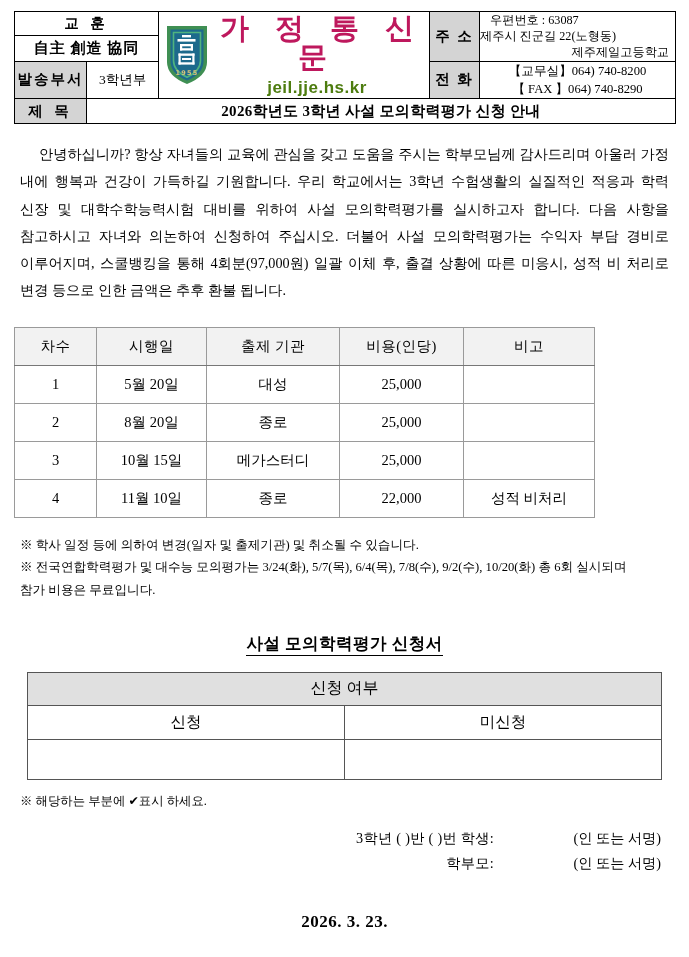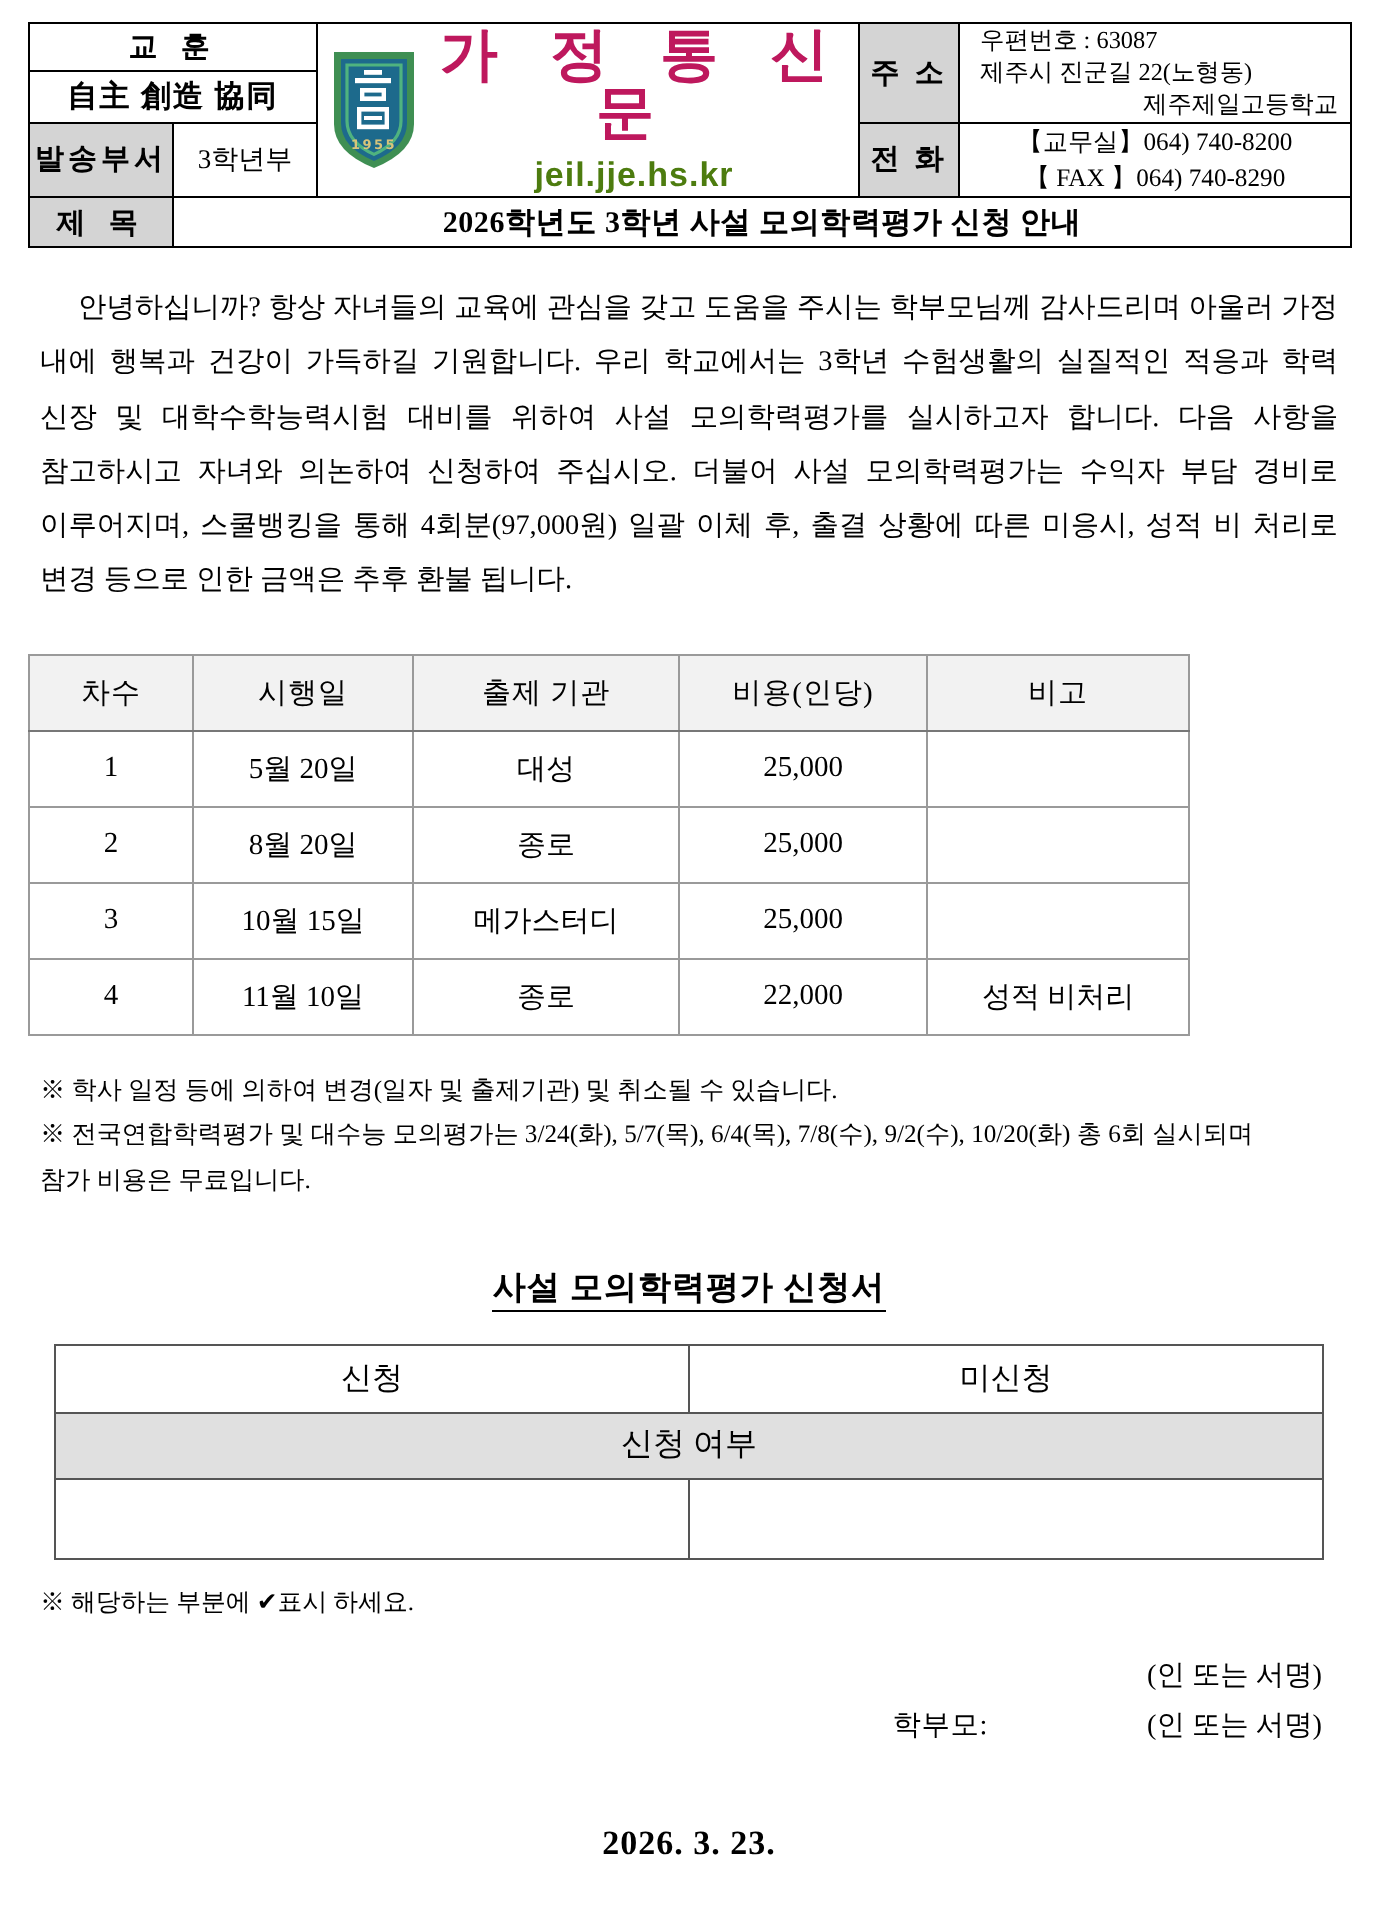--- a/index.html
+++ b/index.html
@@ -81,21 +81,21 @@
     margin-top: 7px;
   }
 
   .lh-info {
     text-align: center;
     font-size: 12.2px;
     line-height: 1.33;
     padding: 2px 4px;
   }
   .lh-info .line1 { text-align: left; padding-left: 10px; }
-  .lh-info .line2 { text-align: left; padding-left: 10px; }
+  .lh-info .line2 { text-align: left; }
   .lh-info .line3 { text-align: right; padding-right: 6px; }
   .lh-info-phone { font-size: 12.6px; line-height: 1.45; text-align: center; }
 
   .lh-subject-label {
     background: #d4d4d4;
     font-weight: bold;
     font-size: 14.5px;
     letter-spacing: 4px;
     height: 25px;
   }
@@ -322,38 +322,39 @@
   </div>
 
   <div class="apply-wrap">
     <table class="apply">
       <colgroup>
           <col style="width:50%">
           <col style="width:50%">
         </colgroup>
       <tbody>
         <tr>
+          <td class="head" colspan="2">신청 여부</td>
+        </tr>
+        <tr>
           <td>신청</td>
           <td>미신청</td>
         </tr>
         <tr>
-          <td class="head" colspan="2">신청 여부</td>
-        </tr>
-        <tr>
           <td class="blank"></td>
           <td class="blank"></td>
         </tr>
       </tbody>
     </table>
   </div>
 
   <div class="check-note">※ 해당하는 부분에 ✔표시 하세요.</div>
 
   <div class="sign-block">
     <div class="sign-row">
+      <div class="lbl">3학년 (     )반 (     )번  학생:</div>
       <div class="sfx">(인 또는 서명)</div>
     </div>
     <div class="sign-row">
       <div class="lbl">학부모:</div>
       <div class="sfx">(인 또는 서명)</div>
     </div>
   </div>
 
   <div class="doc-date">2026. 3. 23.</div>
 

